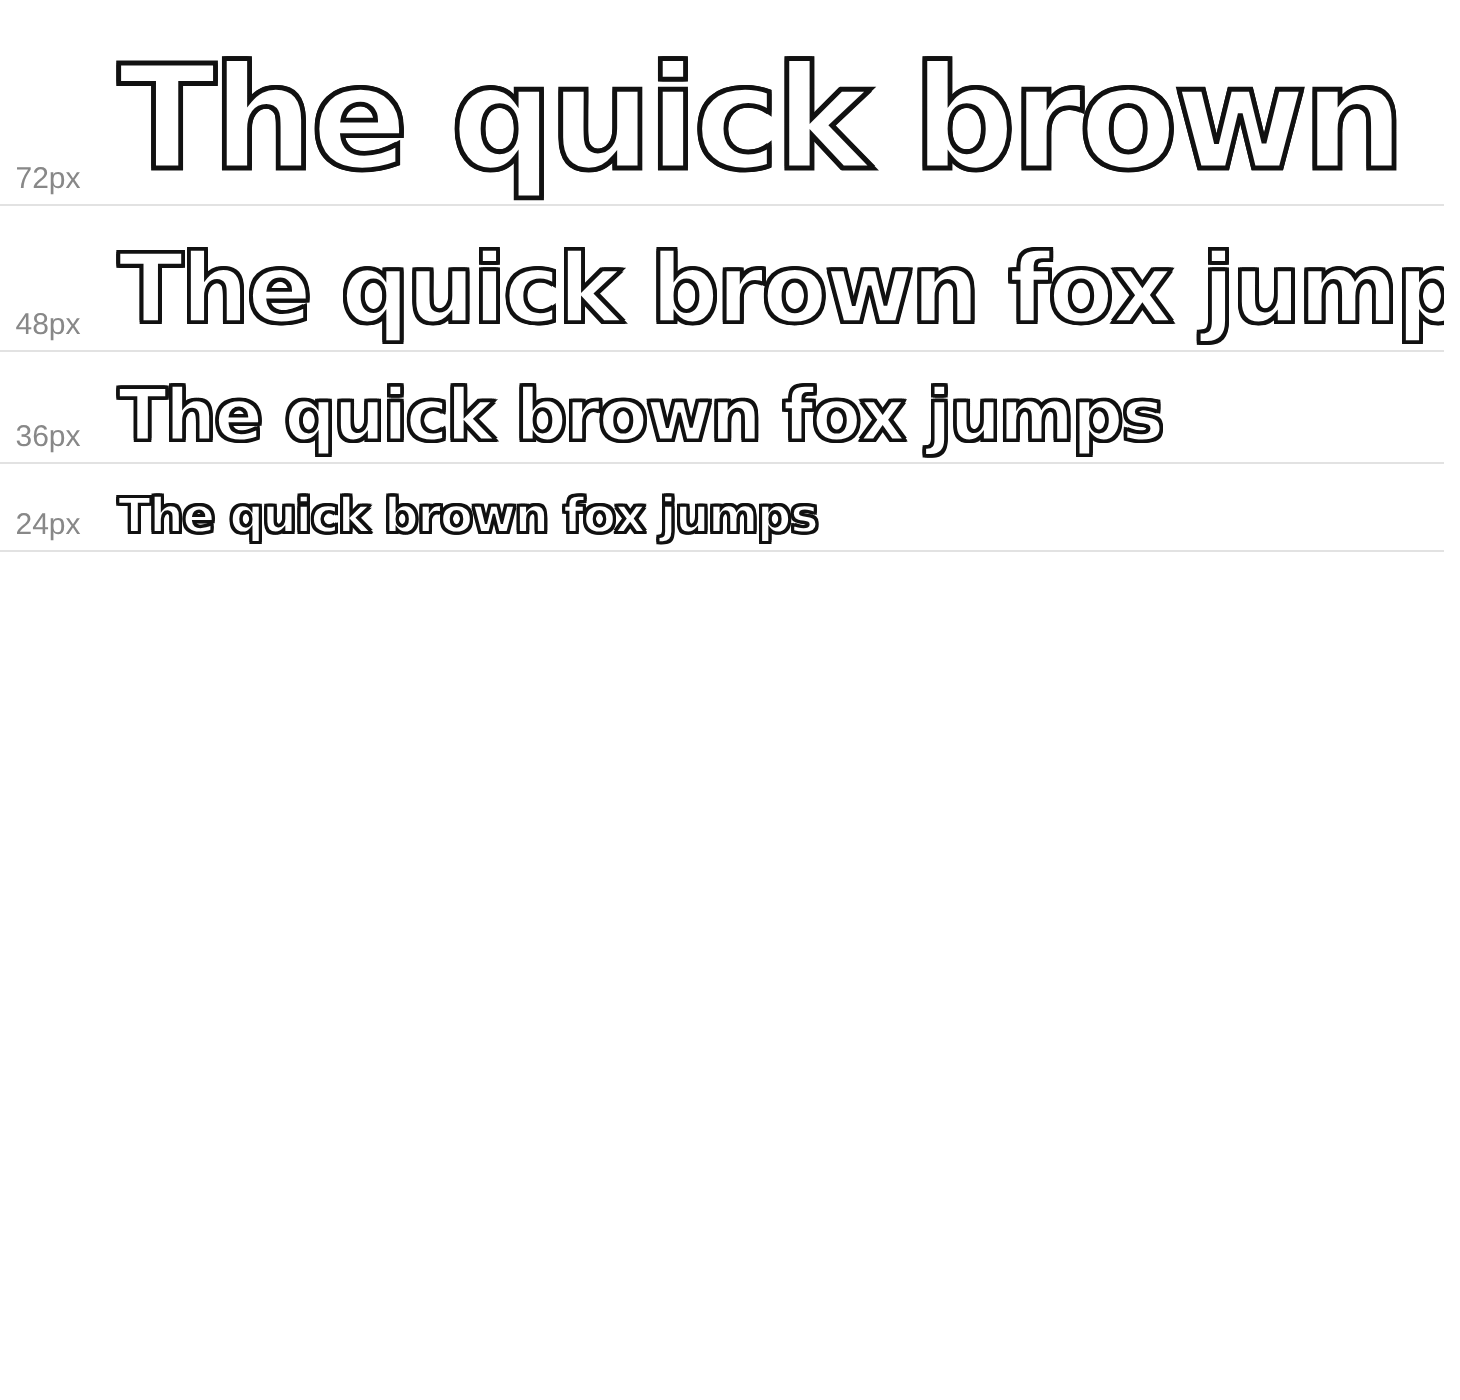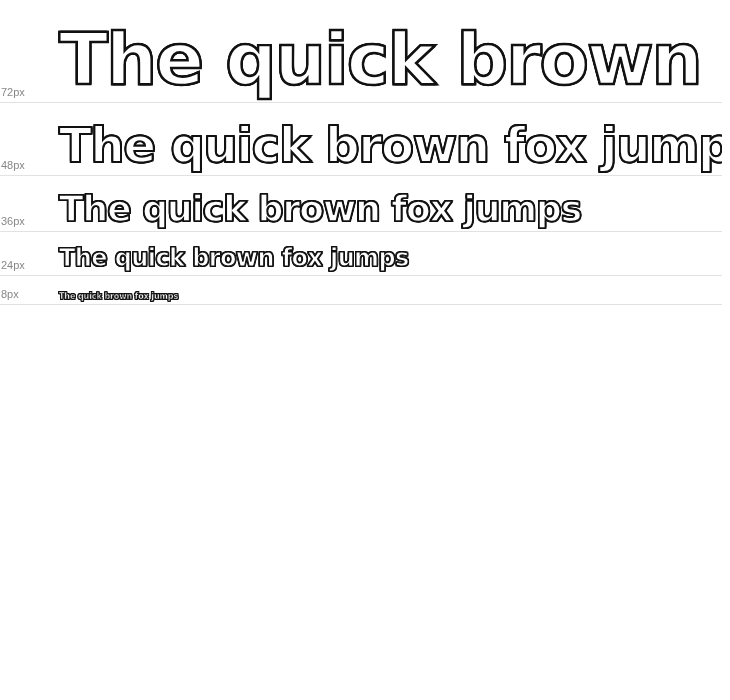--- a/index.html
+++ b/index.html
@@ -19,25 +19,25 @@
     border-collapse: collapse;
     table-layout: fixed;
   }
 
   .size-row {
     border-bottom: 1px solid #e2e2e2;
   }
 
   .size-label {
     width: 46px;
-    text-align: left;
+    text-align: center;
     padding-right: 6px;
     vertical-align: bottom;
     color: #888888;
-    font-size: 11px;
+    font-size: 15px;
     font-family: "Liberation Sans", sans-serif;
     white-space: nowrap;
     line-height: 1.1;
     padding-bottom: 4px;
   }
 
   .sample-cell {
     vertical-align: bottom;
     padding: 0 0 2px 6px;
     overflow: hidden;
@@ -113,22 +113,16 @@
         <td class="size-label">24px</td>
         <td class="sample-cell">
           <span class="sample-text s24">The quick brown fox jumps</span>
         </td>
       </tr>
 
 
 
 
 
-      <tr class="size-row row8">
-        <td class="size-label">8px</td>
-        <td class="sample-cell">
-          <span class="sample-text s8">The quick brown fox jumps</span>
-        </td>
-      </tr>
 
     </tbody>
   </table>
 </div>
 
 </body></html>

